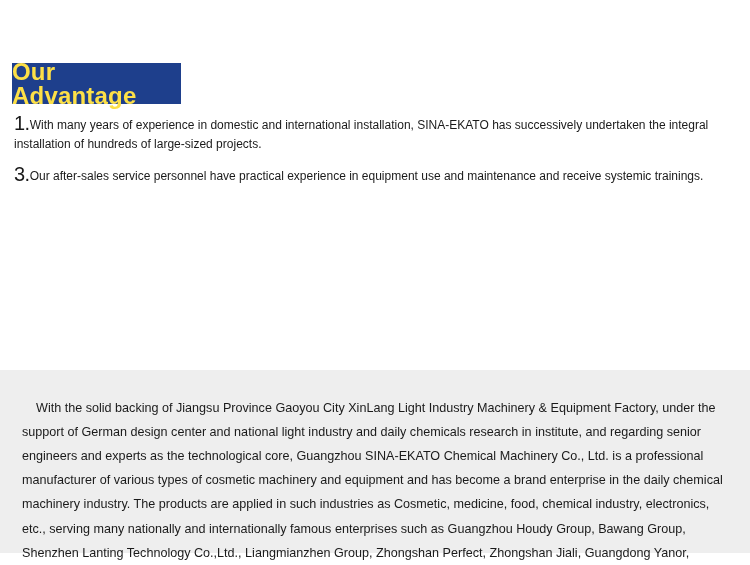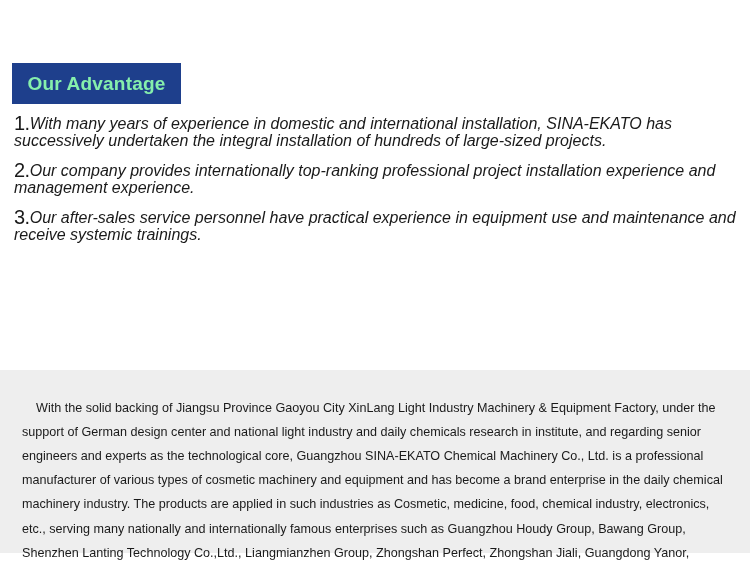--- a/index.html
+++ b/index.html
@@ -29,22 +29,22 @@
     left: 12px;
     top: 63px;
     width: 169px;
     height: 41px;
     background: #1e3f8c;
     display: flex;
     align-items: center;
     justify-content: center;
   }
   .advantage-badge-label {
-    color: #86efac;
-    font-size: 19px;
+    color: #fde047;
+    font-size: 24px;
     font-weight: bold;
     letter-spacing: 0.2px;
     line-height: 1;
   }
 
   .advantage-list {
     position: absolute;
     left: 14px;
     top: 115px;
     width: 722px;
@@ -53,23 +53,22 @@
     margin-bottom: 13px;
     line-height: 17px;
   }
   .advantage-num {
     font-size: 20px;
     line-height: 17px;
     vertical-align: -1px;
     letter-spacing: -0.5px;
   }
   .advantage-text {
-    font-size: 16px;
+    font-size: 12px;
     line-height: 17px;
-    font-style: italic;
   }
 
   
   .company-banner {
     position: absolute;
     left: 0;
     top: 326px;
     width: 750px;
     height: 42px;
   }
@@ -103,23 +102,20 @@
   <div class="advantage-badge">
     <span class="advantage-badge-label">Our Advantage</span>
   </div>
 
   <div class="advantage-list">
 
     <div class="advantage-item">
       <span class="advantage-num">1.</span><span class="advantage-text">With many years of experience in domestic and international installation, SINA-EKATO has successively undertaken the integral installation of hundreds of large-sized projects.</span>
     </div>
 
-    <div class="advantage-item">
-      <span class="advantage-num">2.</span><span class="advantage-text">Our company provides internationally top-ranking professional project installation experience and management experience.</span>
-    </div>
 
     <div class="advantage-item">
       <span class="advantage-num">3.</span><span class="advantage-text">Our after-sales service personnel have practical experience in equipment use and maintenance and receive systemic trainings.</span>
     </div>
 
 
   </div>
 </div>
 
 <div class="company-banner">

